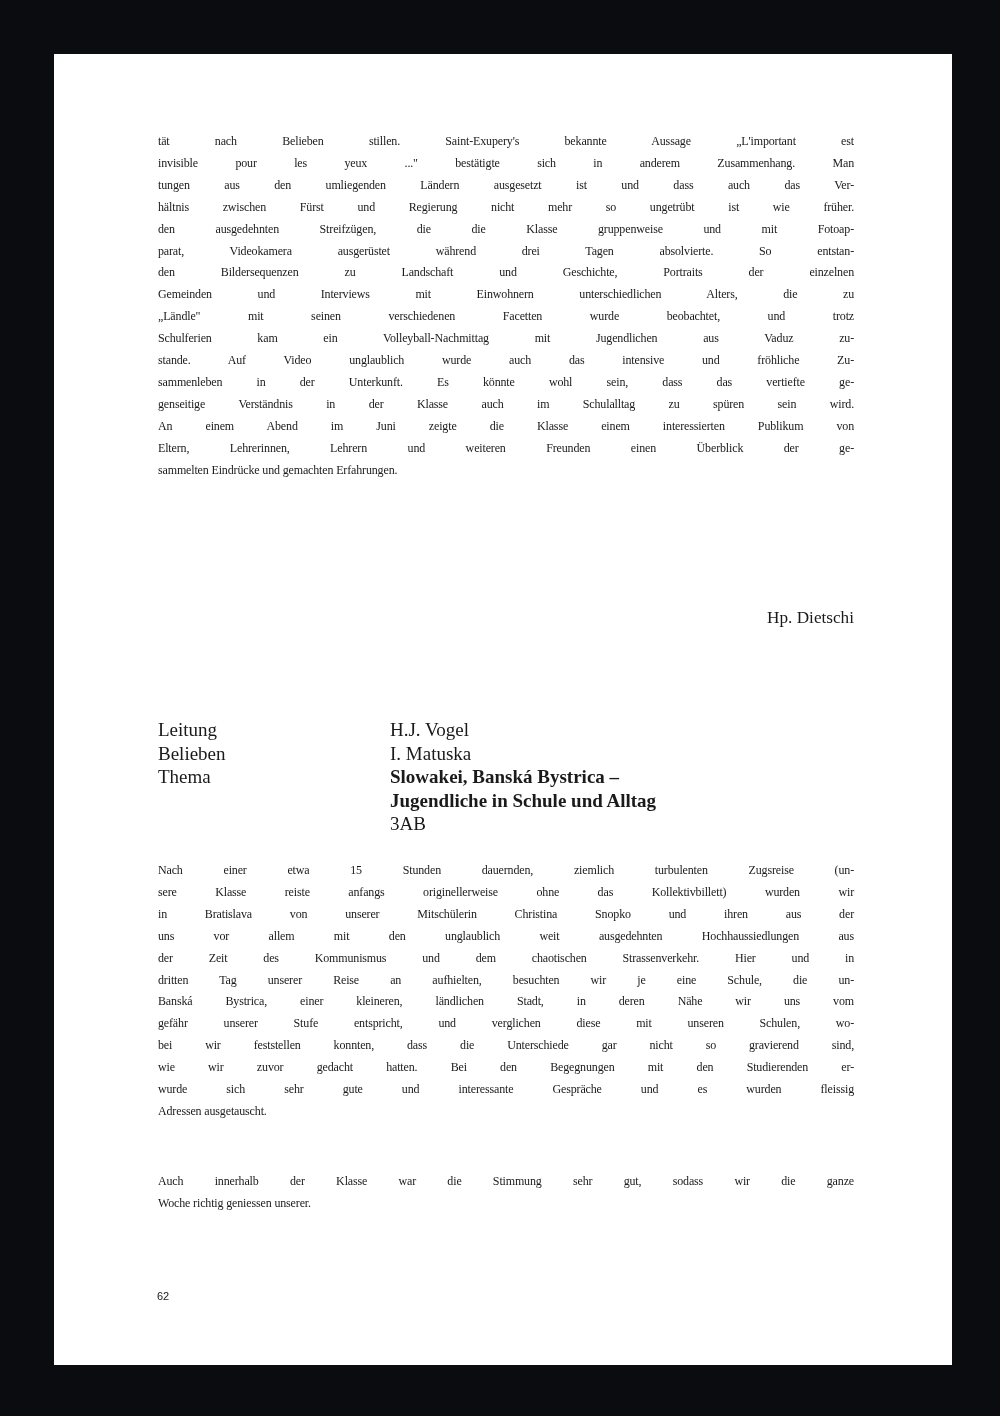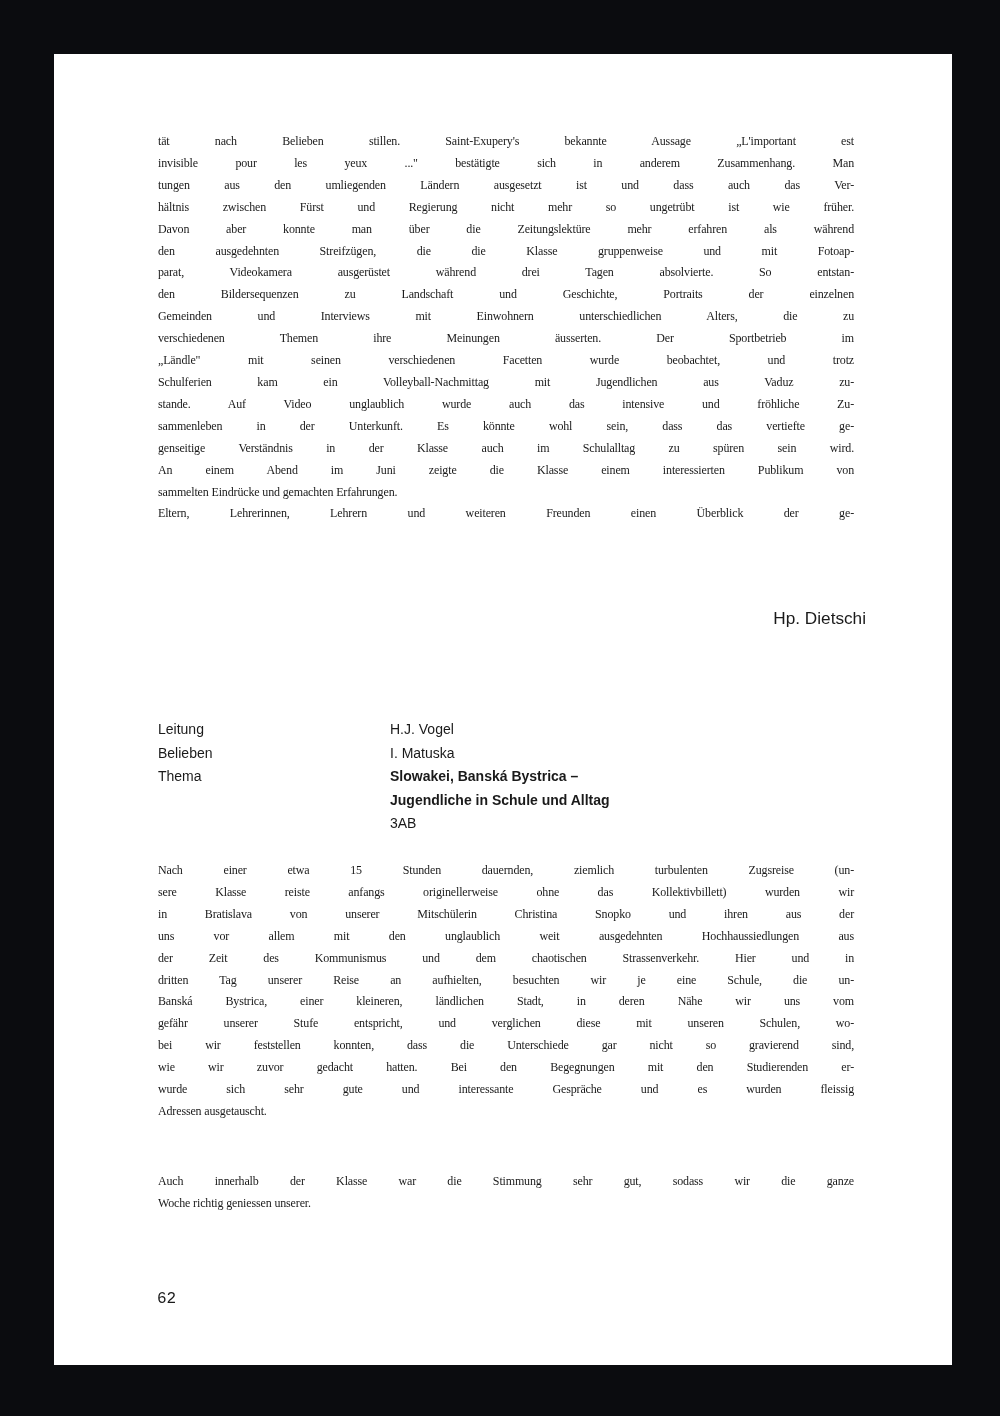--- a/index.html
+++ b/index.html
@@ -42,78 +42,76 @@
       text-align-last: justify;
       white-space: nowrap;
     }
     .para .ln.last {
       text-align-last: left;
     }
     #para1 { top: 77px; }
     .signature {
       position: absolute;
       top: 554px;
-      right: 86px;
-      font-family: Liberation Sans, sans-serif;
+      right: 98px;
+      font-family: Liberation Serif, serif;
       font-size: 17.2px;
       color: #1a1a1a;
     }
     .meta {
       position: absolute;
       top: 664px;
       left: 104px;
-      font-family: Liberation Sans, sans-serif;
-      font-size: 14px;
+      font-family: Liberation Serif, serif;
+      font-size: 19px;
       color: #1a1a1a;
       line-height: 23.5px;
     }
     .meta-row {
       display: flex;
     }
     .meta-label {
       width: 232px;
     }
     .meta-value.bold {
       font-weight: bold;
     }
     #para2 { top: 806px; }
     #para3 { top: 1117px; }
     .page-number {
       position: absolute;
       left: 103px;
       top: 1236px;
-      font-family: Liberation Mono, monospace;
-      font-size: 16px;
+      font-family: Liberation Sans, sans-serif;
+      font-size: 11px;
       color: #1a1a1a;
     }
   </style>
 </head>
 <body>
 
 <div class="page">
 
   <div class="content para" id="para1">
     <span class="ln">tät nach Belieben stillen. Saint-Exupery's bekannte Aussage „L'important est</span>
     <span class="ln">invisible pour les yeux ..." bestätigte sich in anderem Zusammenhang. Man</span>
     <span class="ln">tungen aus den umliegenden Ländern ausgesetzt ist und dass auch das Ver-</span>
     <span class="ln">hältnis zwischen Fürst und Regierung nicht mehr so ungetrübt ist wie früher.</span>
-    <span class="ln">Davon aber konnte man über die Zeitungslektüre mehr erfahren als während</span>
     <span class="ln">den ausgedehnten Streifzügen, die die Klasse gruppenweise und mit Fotoap-</span>
     <span class="ln">parat, Videokamera ausgerüstet während drei Tagen absolvierte. So entstan-</span>
     <span class="ln">den Bildersequenzen zu Landschaft und Geschichte, Portraits der einzelnen</span>
     <span class="ln">Gemeinden und Interviews mit Einwohnern unterschiedlichen Alters, die zu</span>
-    <span class="ln">verschiedenen Themen ihre Meinungen äusserten. Der Sportbetrieb im</span>
     <span class="ln">„Ländle" mit seinen verschiedenen Facetten wurde beobachtet, und trotz</span>
     <span class="ln">Schulferien kam ein Volleyball-Nachmittag mit Jugendlichen aus Vaduz zu-</span>
     <span class="ln">stande. Auf Video unglaublich wurde auch das intensive und fröhliche Zu-</span>
     <span class="ln">sammenleben in der Unterkunft. Es könnte wohl sein, dass das vertiefte ge-</span>
     <span class="ln">genseitige Verständnis in der Klasse auch im Schulalltag zu spüren sein wird.</span>
     <span class="ln">An einem Abend im Juni  zeigte die Klasse einem interessierten Publikum von</span>
+    <span class="ln">Eltern, Lehrerinnen, Lehrern und weiteren Freunden einen Überblick der ge-</span>
     <span class="ln last">sammelten Eindrücke und gemachten Erfahrungen.</span>
-    <span class="ln">Eltern, Lehrerinnen, Lehrern und weiteren Freunden einen Überblick der ge-</span>
   </div>
 
   <div class="signature">Hp. Dietschi</div>
 
   <div class="meta">
     <div class="meta-row">
       <span class="meta-label">Leitung</span>
       <span class="meta-value">H.J. Vogel</span>
     </div>
     <div class="meta-row">

